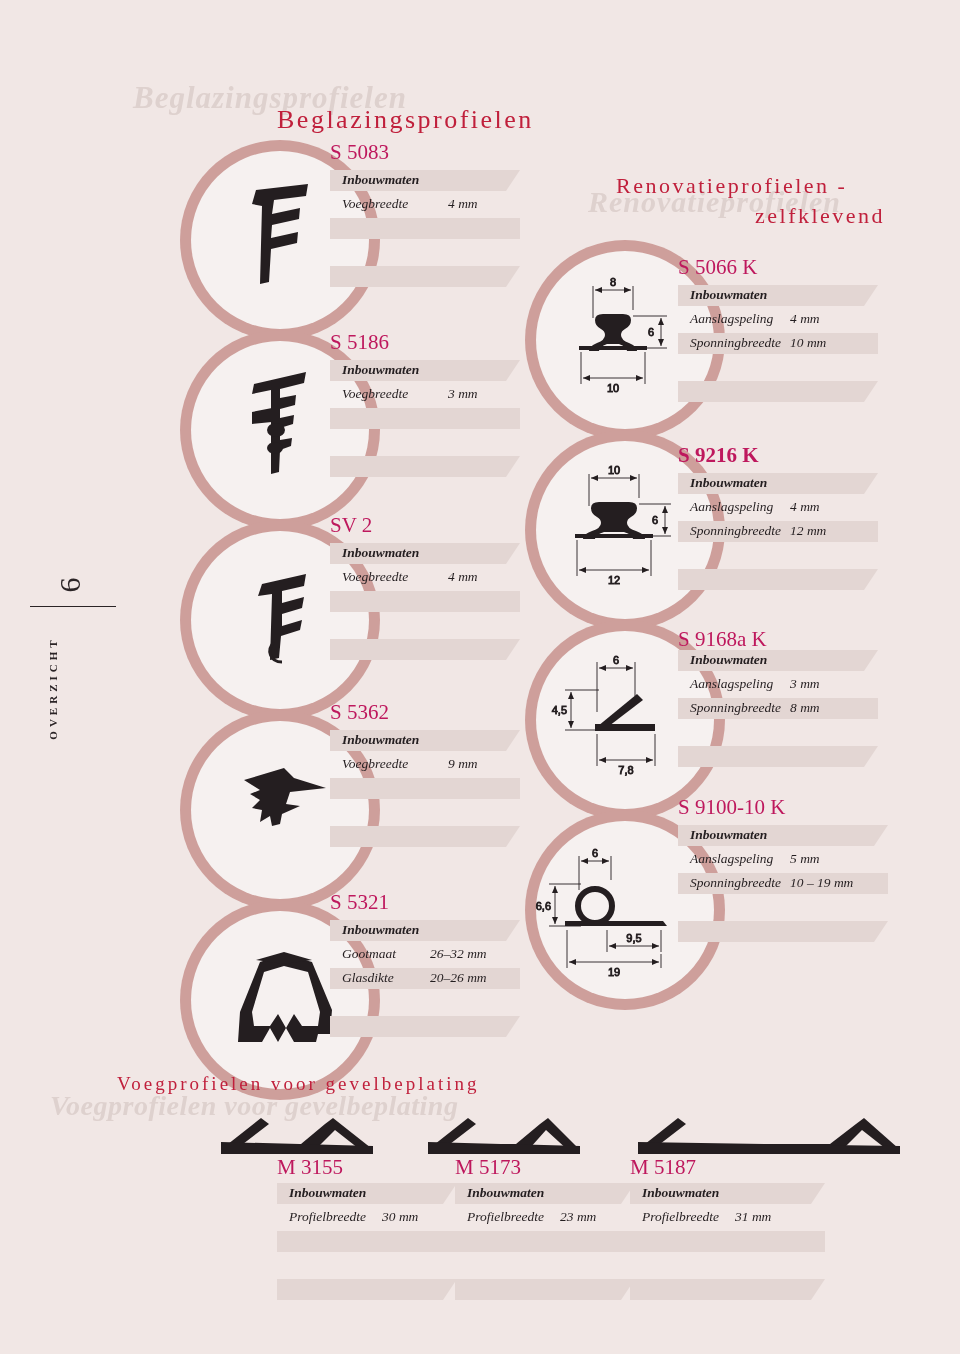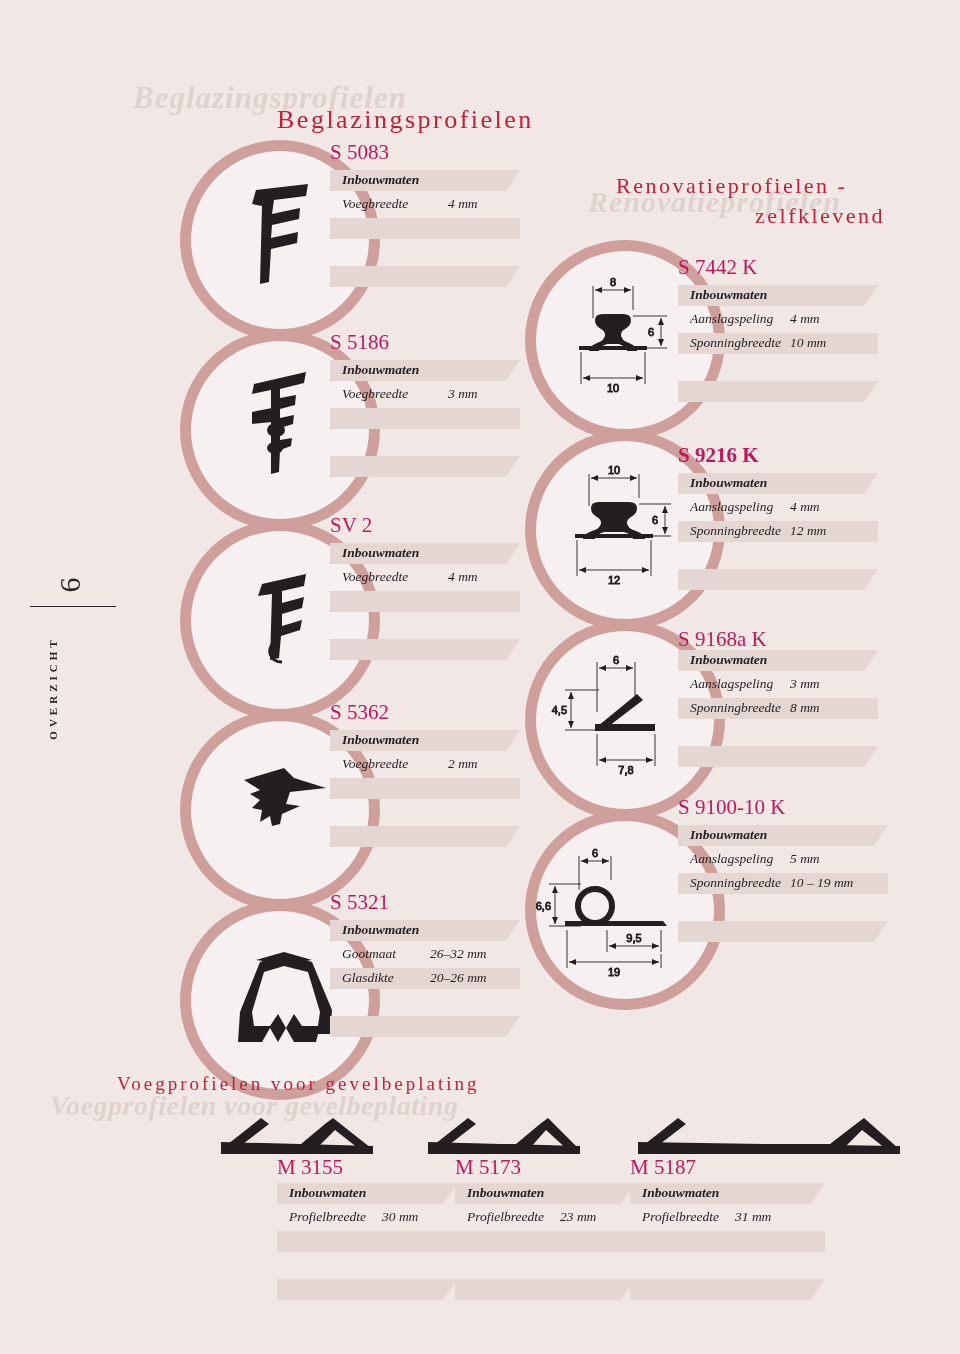--- a/index.html
+++ b/index.html
@@ -228,21 +228,21 @@
 <div class="strips" style="left:330px;top:700px;width:190px;">
   <div class="code" style="left:0;top:0;">S 5362</div>
   <div style="margin-top:30px;">
     <div class="strip slant">
         <div class="bg"></div>
         <div class="t bold">Inbouwmaten</div>
       </div>
     <div class="strip flat">
         <div class="bg" style="background:transparent"></div>
         <div class="t">Voegbreedte</div>
-        <div class="v" style="left:118px;">2 mm</div>
+        <div class="v" style="left:118px;">9 mm</div>
       </div>
     <div class="strip flat">
         <div class="bg"></div>
       </div>
     <div class="strip flat">
         <div class="bg" style="background:transparent"></div>
       </div>
     <div class="strip slant">
         <div class="bg"></div>
       </div>
@@ -381,21 +381,21 @@
       <line x1="34" y1="134" x2="124" y2="134"></line>
       <path fill="#241e20" stroke="none" d="M34 134 l7 -3 v6 z M124 134 l-7 -3 v6 z"></path>
       <text x="79" y="148" font-size="11" fill="#241e20" text-anchor="middle" font-family="Liberation Sans,sans-serif">19</text>
     </g>
     <circle cx="60" cy="78" r="17" fill="none" stroke="#241e20" stroke-width="6"></circle>
     <path fill="#241e20" d="M30 93 h98 l4 5 h-102 z"></path>
   </svg>
 </div>
 
 <div class="strips" style="left:678px;top:255px;width:200px;">
-  <div class="code" style="left:0;top:0;">S 7442 K</div>
+  <div class="code" style="left:0;top:0;">S 5066 K</div>
   <div style="margin-top:30px;">
     <div class="strip slant">
         <div class="bg"></div>
         <div class="t bold">Inbouwmaten</div>
       </div>
     <div class="strip flat">
         <div class="bg" style="background:transparent"></div>
         <div class="t">Aanslagspeling</div>
         <div class="v" style="left:112px;">4 mm</div>
       </div>

